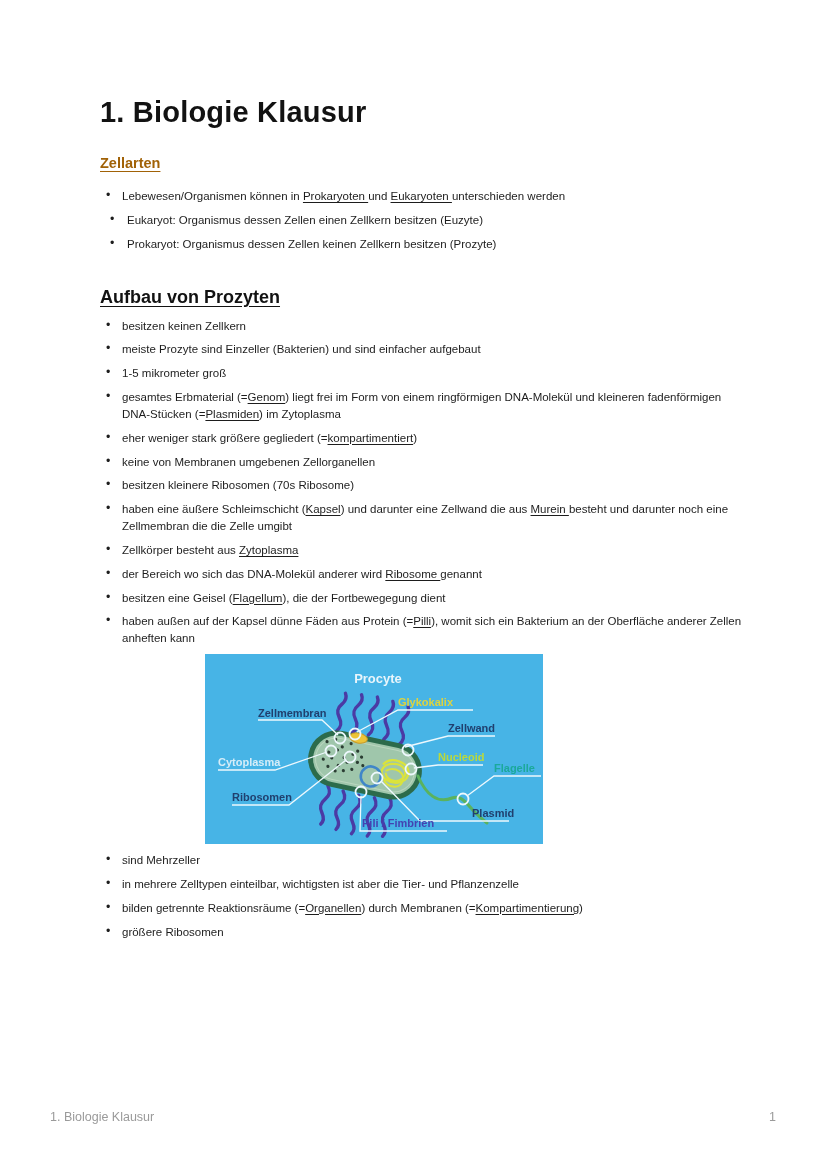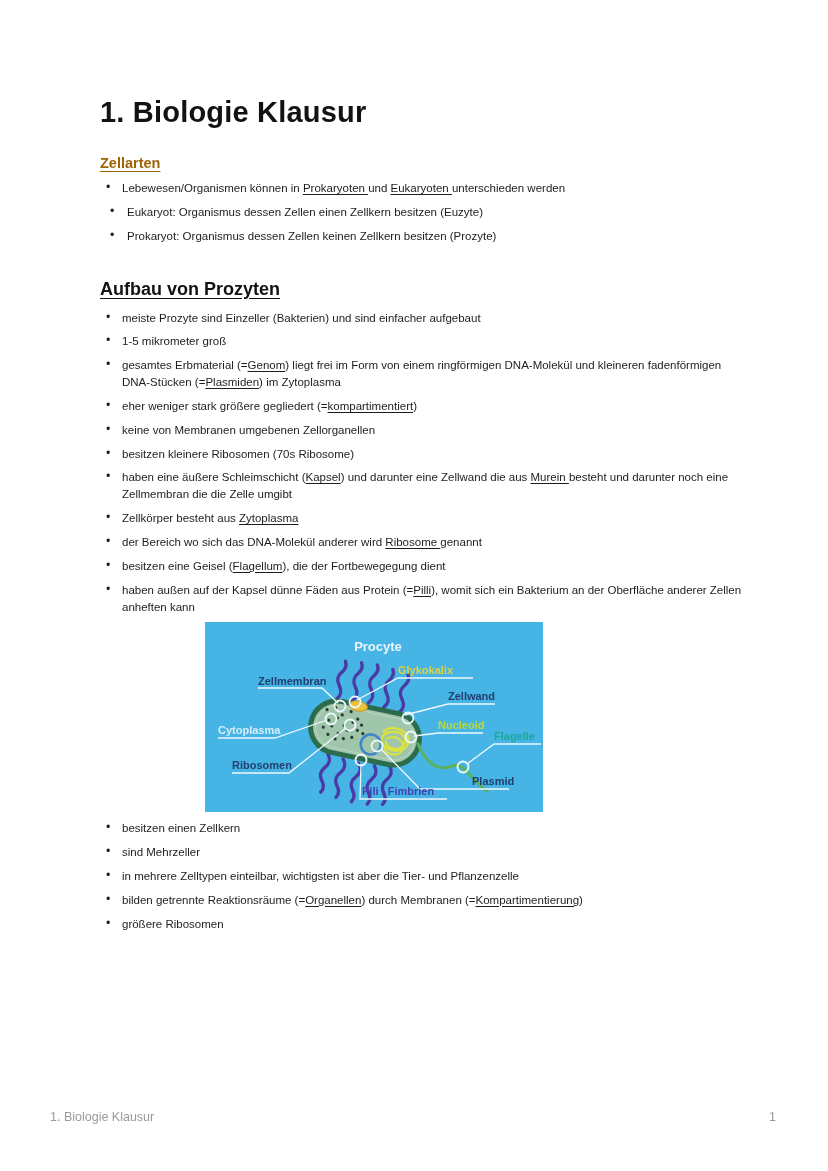--- a/index.html
+++ b/index.html
@@ -16,21 +16,21 @@
     font-size:14.5px;line-height:18px;font-weight:bold;color:#a16207;
     margin:25px 0 0 0;text-decoration:underline;text-underline-offset:3px;
   }
   h2.sec{
     font-size:18px;line-height:22px;font-weight:bold;color:#121212;
     text-decoration:underline;text-underline-offset:3px;
   }
   h2.sec.prozyten{margin:33px 0 10px 0;}
   h2.sec.euzyten{margin:54px 0 0 0;}
   ul.bullets{list-style:none;margin:0;padding:0;width:647px;}
-  ul.bullets.first{margin-top:8px;}
+  ul.bullets.first{margin-top:16px;}
   ul.bullets.second{margin-top:7px;}
   ul.bullets.third{margin-top:8px;}
   ul.bullets li{
     position:relative;padding-left:22px;margin:0 0 6.8px 0;
     font-size:11.5px;line-height:17px;color:#1d1d1d;
   }
   ul.bullets li::before{
     content:"\2022";position:absolute;left:6px;top:-1px;font-size:12.5px;color:#1d1d1d;
   }
   ul.bullets li.indent{padding-left:27px;}
@@ -50,20 +50,21 @@
 
   <h3 class="sec-small">Zellarten</h3>
   <ul class="bullets first">
       <li><span>Lebewesen/Organismen können in </span><span class="u">Prokaryoten </span><span>und </span><span class="u">Eukaryoten </span><span>unterschieden werden</span></li>
       <li class="indent"><span>Eukaryot: Organismus dessen Zellen einen Zellkern besitzen (Euzyte)</span></li>
       <li class="indent"><span>Prokaryot: Organismus dessen Zellen keinen Zellkern besitzen (Prozyte)</span></li>
     </ul>
 
   <h2 class="sec prozyten">Aufbau von Prozyten</h2>
   <ul class="bullets second">
+      <li><span>besitzen keinen Zellkern</span></li>
       <li><span>meiste Prozyte sind Einzeller (Bakterien) und sind einfacher aufgebaut</span></li>
       <li><span>1-5 mikrometer groß</span></li>
       <li><span>gesamtes Erbmaterial (=</span><span class="u">Genom</span><span>) liegt frei im Form von einem ringförmigen DNA-Molekül und kleineren fadenförmigen DNA-Stücken (=</span><span class="u">Plasmiden</span><span>) im Zytoplasma</span></li>
       <li><span>eher weniger stark größere gegliedert (=</span><span class="u">kompartimentiert</span><span>)</span></li>
       <li><span>keine von Membranen umgebenen Zellorganellen</span></li>
       <li><span>besitzen kleinere Ribosomen (70s Ribosome)</span></li>
       <li><span>haben eine äußere Schleimschicht (</span><span class="u">Kapsel</span><span>) und darunter eine Zellwand die aus </span><span class="u">Murein </span><span>besteht und darunter noch eine Zellmembran die die Zelle umgibt</span></li>
       <li><span>Zellkörper besteht aus </span><span class="u">Zytoplasma</span></li>
       <li><span>der Bereich wo sich das DNA-Molekül anderer wird </span><span class="u">Ribosome </span><span>genannt</span></li>
       <li><span>besitzen eine Geisel (</span><span class="u">Flagellum</span><span>), die der Fortbewegegung dient</span></li>
@@ -161,21 +162,20 @@
       <text x="13" y="112" font-size="11" fill="#d6edf8">Cytoplasma</text>
       <text x="233" y="107" font-size="11" fill="#bcd93b">Nucleoid</text>
       <text x="289" y="118" font-size="11" fill="#1ba99b">Flagelle</text>
       <text x="27" y="147" font-size="11" fill="#20406f">Ribosomen</text>
       <text x="157" y="173" font-size="11" fill="#4343b2">Pili / Fimbrien</text>
       <text x="267" y="163" font-size="11" fill="#20406f">Plasmid</text>
     </svg>
   </div>
 
   <ul class="bullets third">
-      <li><span>besitzen einen Zellkern</span></li>
       <li><span>sind Mehrzeller</span></li>
       <li><span>in mehrere Zelltypen einteilbar, wichtigsten ist aber die Tier- und Pflanzenzelle</span></li>
       <li><span>bilden getrennte Reaktionsräume (=</span><span class="u">Organellen</span><span>) durch Membranen (=</span><span class="u">Kompartimentierung</span><span>)</span></li>
       <li><span>größere Ribosomen</span></li>
     </ul>
 
 </div>
 
 <div class="footer-left">1. Biologie Klausur</div>
 <div class="footer-page">1</div>

